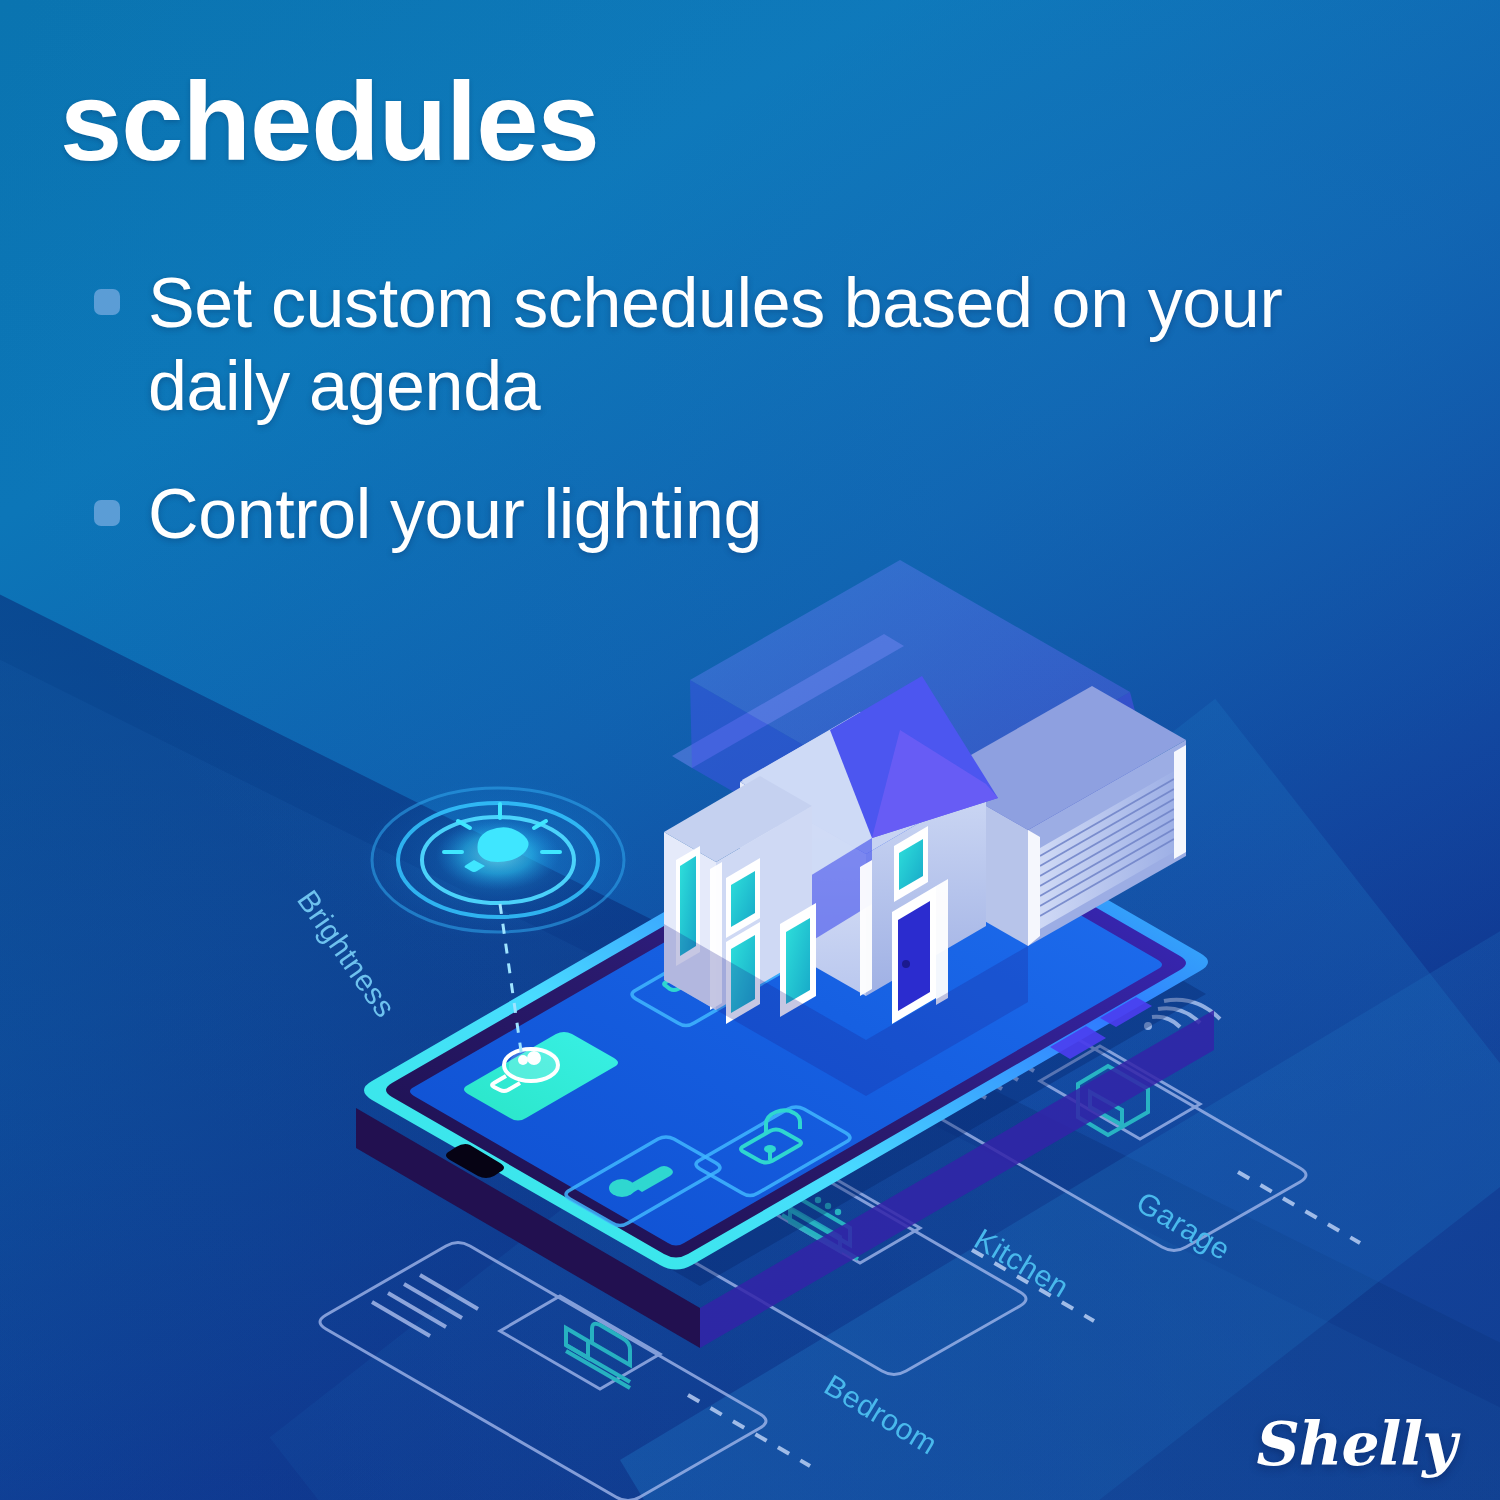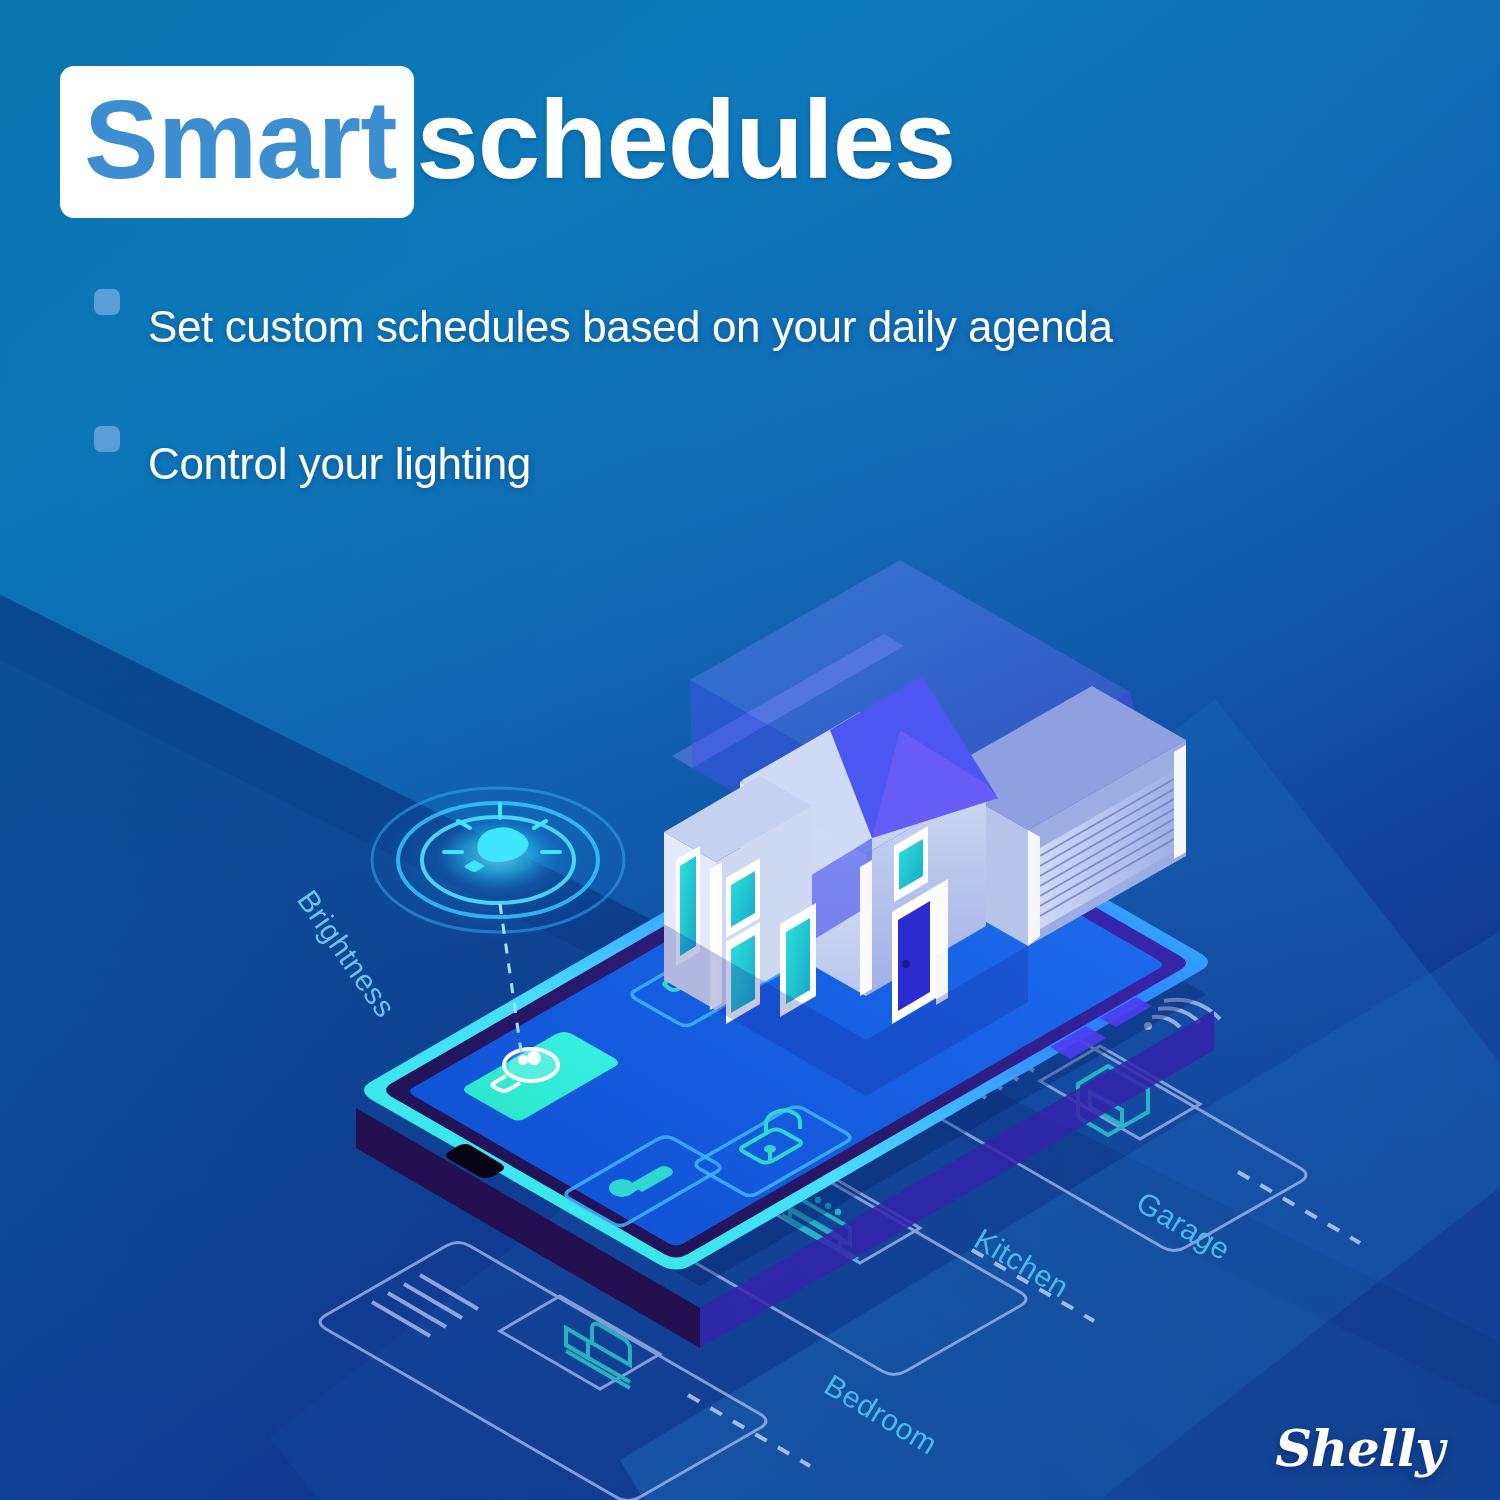--- a/index.html
+++ b/index.html
@@ -62,63 +62,61 @@
   }
 
   
   .bullets{position:absolute;left:94px;top:262px;width:1230px;z-index:40;}
   .bullet-row{display:flex;align-items:flex-start;margin-bottom:46px;}
   .bullet-mark{
     flex:0 0 auto;width:26px;height:26px;border-radius:7px;
     background:#5b9dd6;margin-top:27px;margin-right:28px;
   }
   .bullet-text{
-    color:#ffffff;font-size:44px;line-height:1.18;font-weight:400;
+    color:#ffffff;font-size:70px;line-height:1.18;font-weight:400;
     letter-spacing:-.4px;
     text-shadow:0 2px 6px rgba(0,15,55,.25);
-    margin-top:39px;
   }
 
   
   .illus{position:absolute;left:0;top:560px;width:1500px;height:940px;z-index:20;}
   .illus svg{display:block;width:100%;height:100%;overflow:visible;}
 
   
   .scene-label{
     position:absolute;z-index:30;
     color:#49b9ec;font-size:30px;letter-spacing:.5px;white-space:nowrap;
     font-family:"Liberation Sans", sans-serif;
   }
   .lbl-brightness{left:318px;top:884px;transform:rotate(55deg);transform-origin:left top;color:#6ec2ee;}
   .lbl-bedroom{left:836px;top:1368px;transform:rotate(31deg);transform-origin:left top;}
   .lbl-kitchen{left:986px;top:1222px;transform:rotate(31deg);transform-origin:left top;}
   .lbl-garage{left:1148px;top:1185px;transform:rotate(31deg);transform-origin:left top;}
 
   
   .logo{
-    position:absolute;right:56px;bottom:26px;z-index:45;
-    color:#ffffff;font-size:51px;line-height:1;
+    position:absolute;right:44px;bottom:26px;z-index:45;
+    color:#ffffff;font-size:60px;line-height:1;
     font-family:"DejaVu Serif", serif;
     font-style:italic;font-weight:700;letter-spacing:-1px;
     text-shadow:0 3px 9px rgba(0,15,60,.35);
   }
 </style>
 </head>
 <body>
 
 <div class="stage">
 
   <div class="bg-band band-diag-dark"></div>
   <div class="bg-band band-diag-light"></div>
   <div class="bg-band band-x-a"></div>
   <div class="bg-band band-x-b"></div>
   <div class="bg-band vignette"></div>
 
   <div class="headline">
-    <span class="chip">Smart</span>
     <span class="rest">schedules</span>
   </div>
 
   <div class="bullets">
     <div class="bullet-row">
       <div class="bullet-mark"></div>
       <div class="bullet-text">Set custom schedules based on your daily agenda</div>
     </div>
     <div class="bullet-row">
       <div class="bullet-mark"></div>

